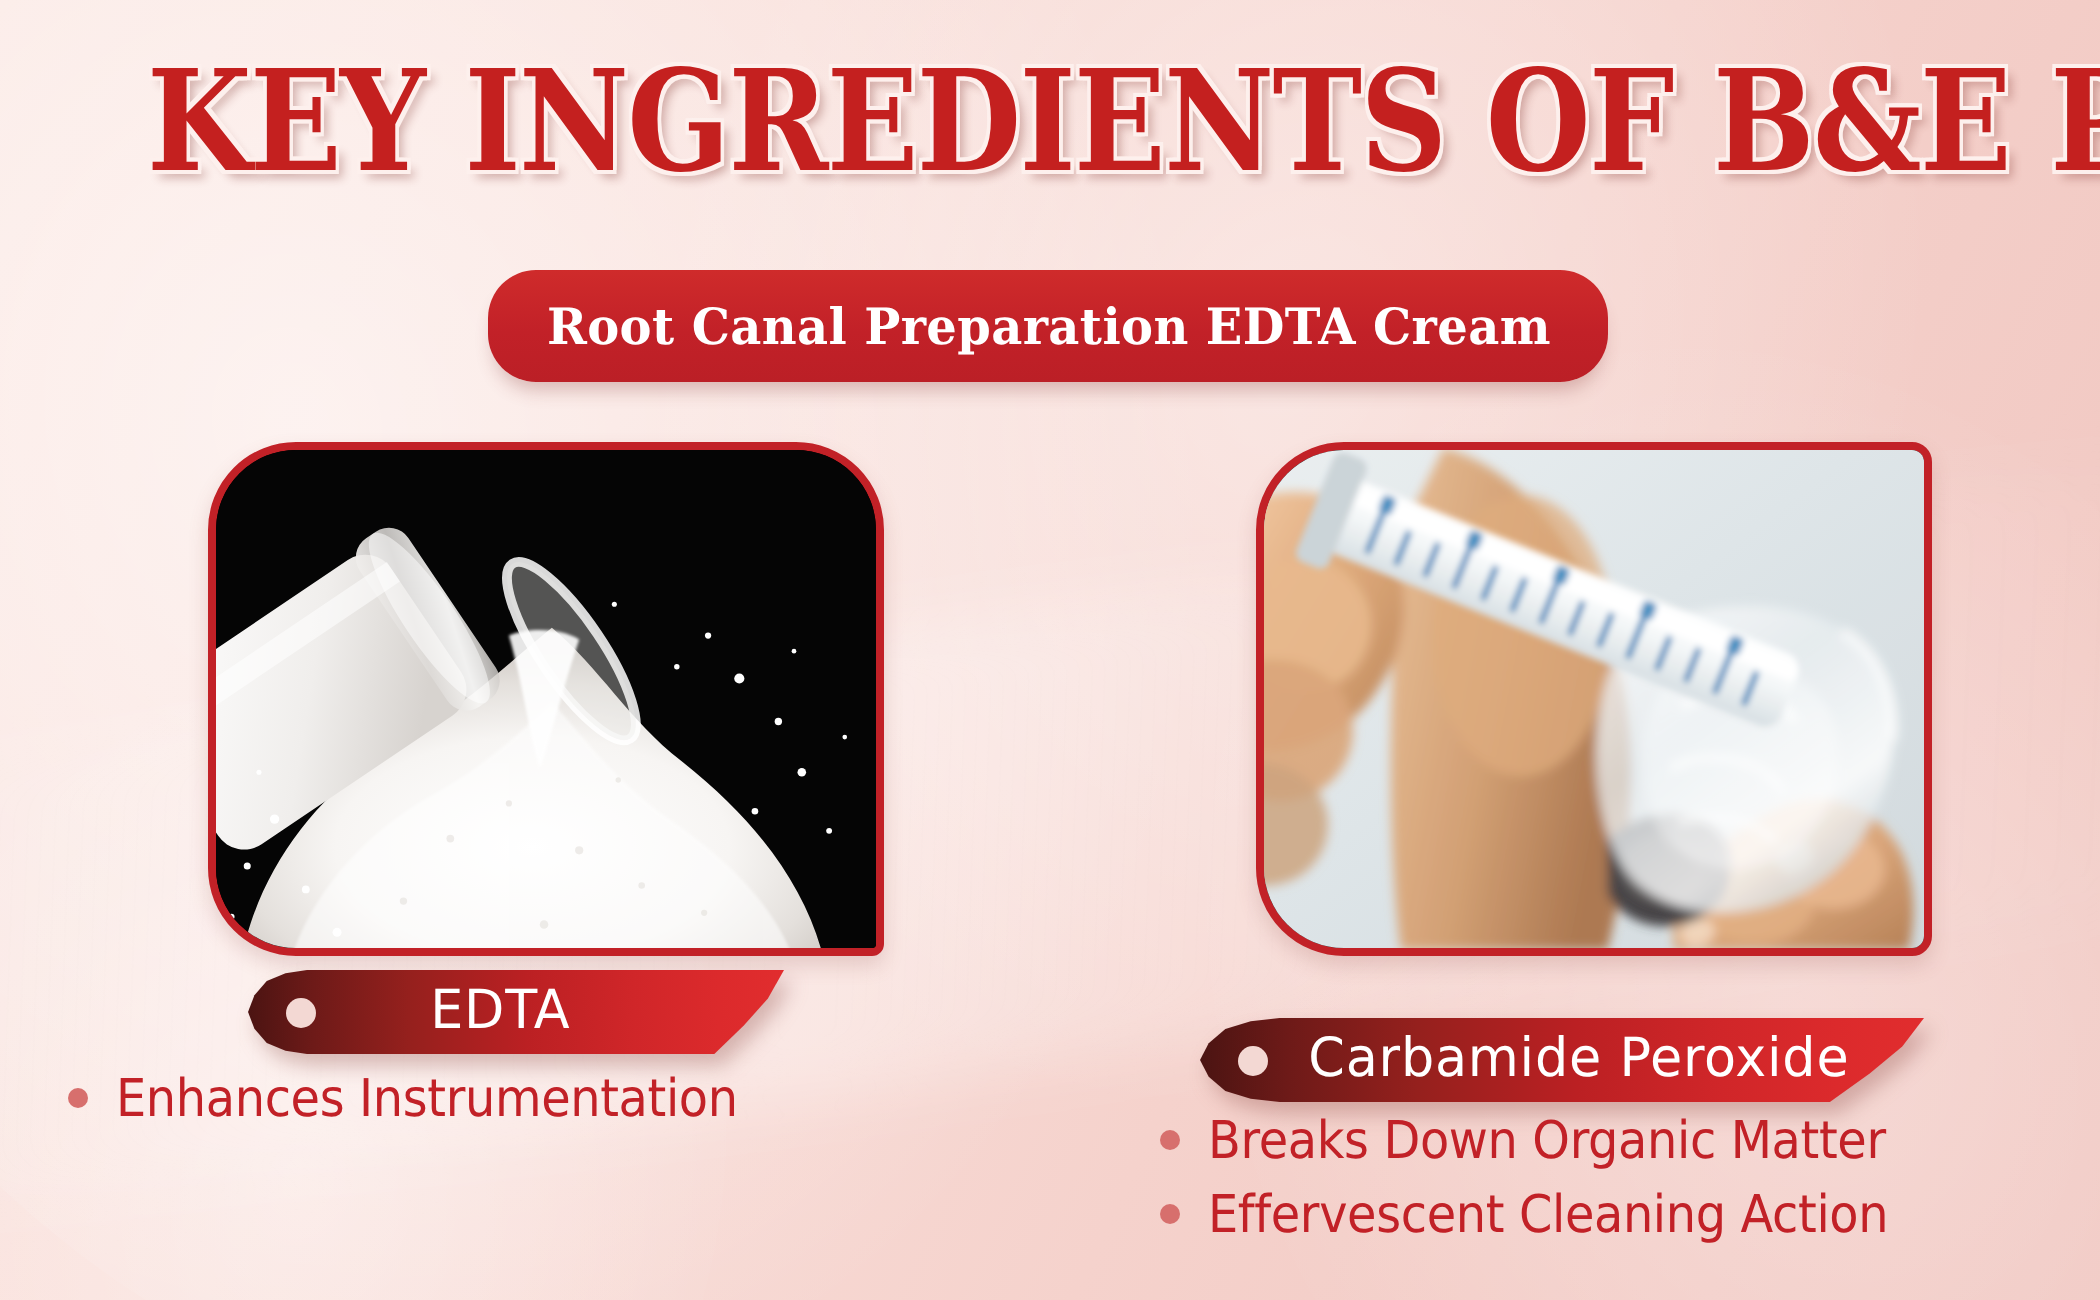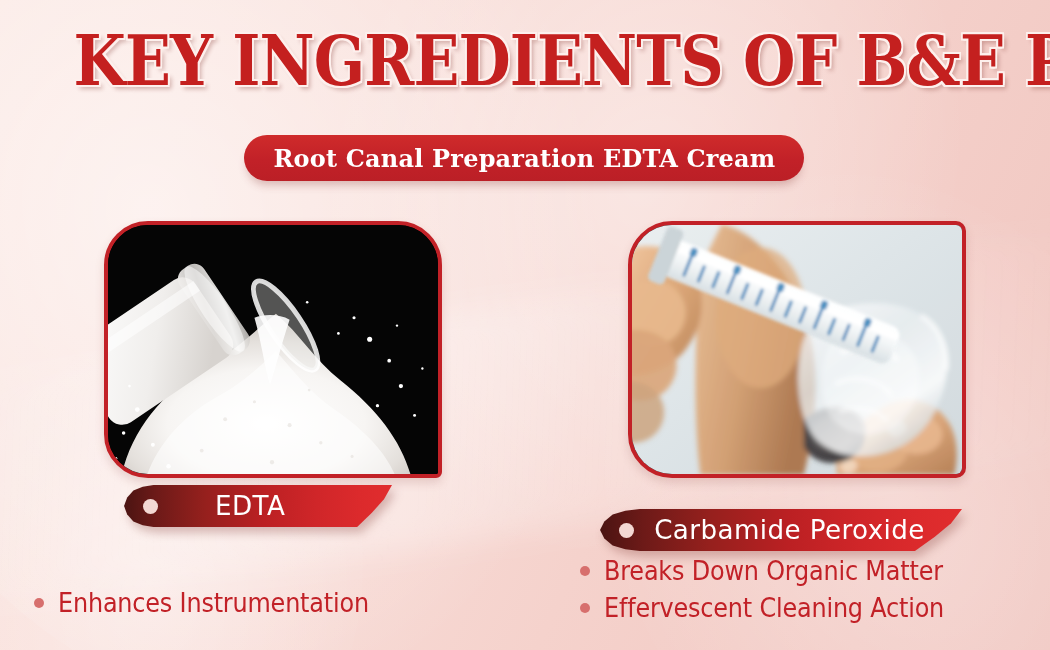--- a/index.html
+++ b/index.html
@@ -71,21 +71,21 @@
       -2px  2px 0 #fdf0ed,  2px  2px 0 #fdf0ed,
        0px -2px 0 #fdf0ed,  0px  2px 0 #fdf0ed,
       -2px  0px 0 #fdf0ed,  2px  0px 0 #fdf0ed,
        4px  4px 5px rgba(120,40,35,.32);
   }
 
   
   #subtitle-banner{
     position:absolute;
     left:244px; top:135px;
-    width:560px; height:46px;
+    width:560px; height:56px;
     background:linear-gradient(180deg, #cf2b2b 0%, #c22128 55%, #bb1f26 100%);
     border-radius:24px 24px 24px 24px;
     box-shadow:0 7px 9px -3px rgba(140,60,55,.30);
     display:flex; align-items:center; justify-content:center;
   }
   #subtitle-banner .txt{
     font-family:"DejaVu Serif", serif;
     font-weight:700;
     font-size:25px;
     color:#ffffff;
@@ -145,21 +145,21 @@
     white-space:nowrap;
     margin-left:16px;
     transform:scaleX(.97);
   }
   #ribbon-edta{ left:124px; top:485px; width:268px;text-align:center; }
   #ribbon-edta .ribbon-label{ margin-left:56px; }
   #ribbon-cp  { left:600px; top:485px; width:362px;margin-top:24px; }
 
   
   .bullets{ position:absolute; }
-  #bullets-edta{ left:34px; top:588px; width:500px; }
+  #bullets-edta{ left:34px; top:535px; width:500px; }
   #bullets-cp  { left:580px; top:556px; width:460px; }
 
   .bullet-row{
     display:flex; align-items:baseline;
     margin-bottom:7px;
   }
   .bullet-dot{
     flex:0 0 auto;
     width:10px; height:10px;
     border-radius:50%;

